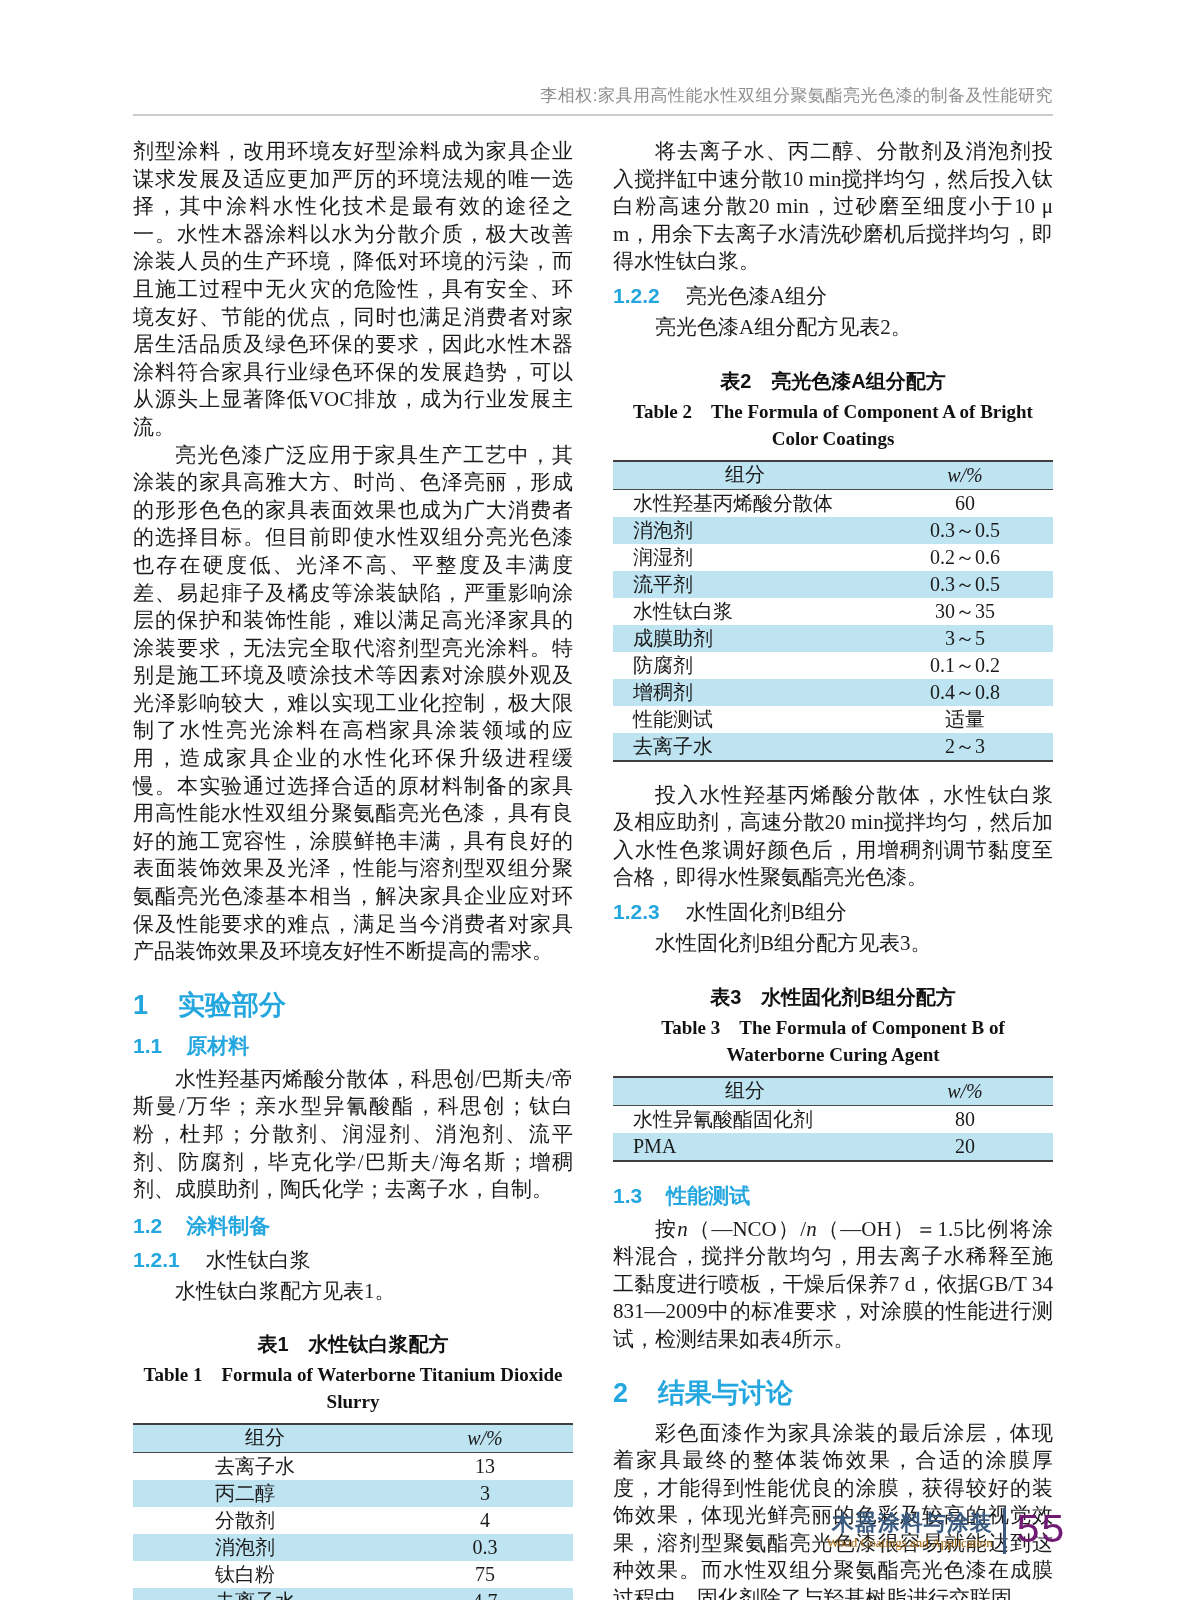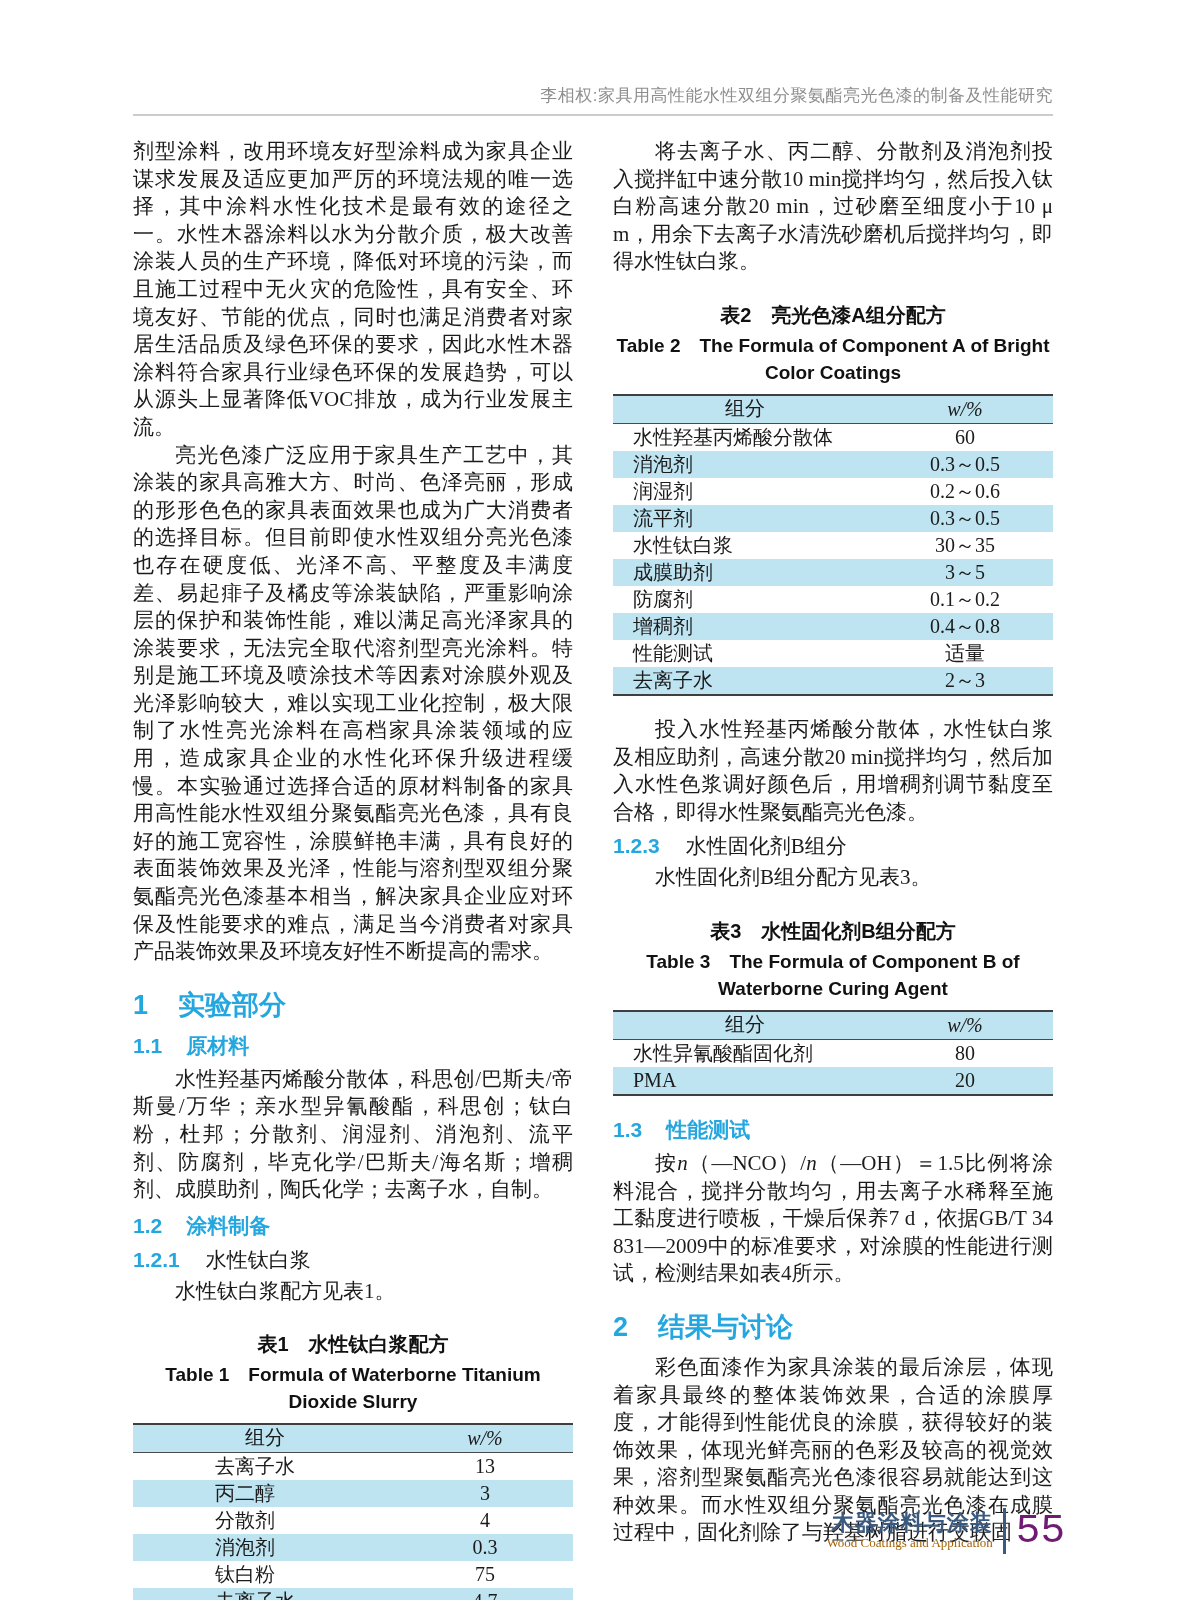--- a/index.html
+++ b/index.html
@@ -40,21 +40,21 @@
     font-weight:bold;margin-right:26px;
   }
   
   .tblock{margin-top:26px;margin-bottom:20px;}
   .cap-zh{
     text-align:center;font-weight:bold;font-size:20px;line-height:26px;margin:0 0 4px 0;
     font-family:"Liberation Sans","DejaVu Sans",sans-serif;color:#111;
   }
   .cap-en{
     text-align:center;font-weight:bold;font-size:19px;line-height:27px;margin:0 0 8px 0;
-    font-family:Liberation Sans, sans-serif;color:#111;
+    font-family:Liberation Serif, serif;color:#111;
   }
   table.ftable{
     width:100%;border-collapse:collapse;table-layout:fixed;
     border-top:2px solid #3f3f3f;border-bottom:2px solid #3f3f3f;
   }
   table.ftable th,table.ftable td{
     font-size:20px;font-weight:normal;height:27px;padding:0;line-height:27px;
   }
   table.ftable thead tr{background:#bee3f1;}
   table.ftable thead th{border-bottom:1px solid #4a4a4a;}
@@ -153,21 +153,25 @@
                 <td class="c2">4.7</td>
               </tr>
           </tbody>
         </table>
       </div>
     </div>
 
     <div class="col">
       <p class="body indent">将去离子水、丙二醇、分散剂及消泡剂投入搅拌缸中速分散10 min搅拌均匀，然后投入钛白粉高速分散20 min，过砂磨至细度小于10 μm，用余下去离子水清洗砂磨机后搅拌均匀，即得水性钛白浆。</p>
 
-
+      <div class="h3">
+        <span class="num">1.2.2</span><span>亮光色漆A组分</span>
+      </div>
+
+      <p class="body indent">亮光色漆A组分配方见表2。</p>
 
       <div class="tblock">
         <p class="cap-zh">表2　亮光色漆A组分配方</p>
         <p class="cap-en">Table 2　The Formula of Component A of Bright Color Coatings</p>
         <table class="ftable t2">
           <thead>
             <tr>
               <th class="c1">组分</th>
               <th class="c2 wcol">w/%</th>
             </tr>

